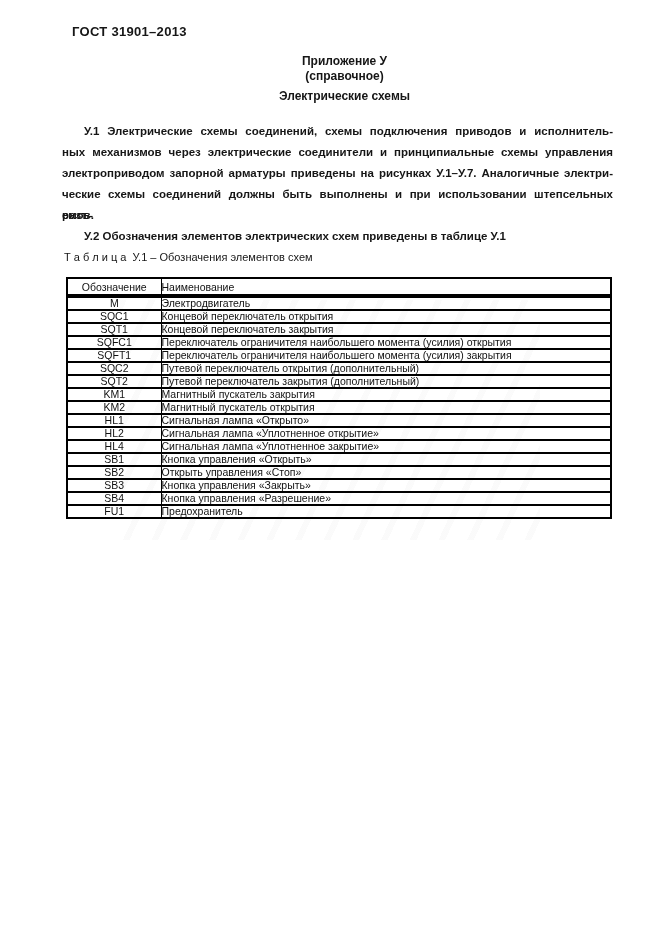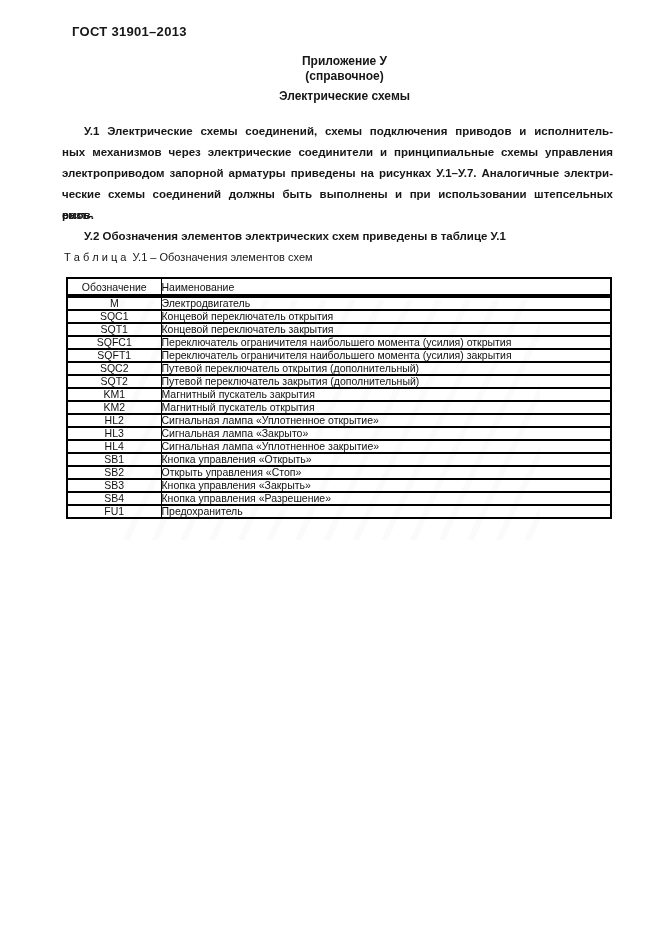--- a/index.html
+++ b/index.html
@@ -197,28 +197,28 @@
         </tr>
         <tr>
           <td class="col-designation">KM1</td>
           <td class="col-name">Магнитный пускатель закрытия</td>
         </tr>
         <tr>
           <td class="col-designation">KM2</td>
           <td class="col-name">Магнитный пускатель открытия</td>
         </tr>
         <tr>
+          <td class="col-designation">HL1</td>
+          <td class="col-name">Сигнальная лампа «Открыто»</td>
+        </tr>
+        <tr>
           <td class="col-designation">HL2</td>
           <td class="col-name">Сигнальная лампа «Уплотненное открытие»</td>
         </tr>
         <tr>
-          <td class="col-designation">HL3</td>
-          <td class="col-name">Сигнальная лампа «Закрыто»</td>
-        </tr>
-        <tr>
           <td class="col-designation">HL4</td>
           <td class="col-name">Сигнальная лампа «Уплотненное закрытие»</td>
         </tr>
         <tr>
           <td class="col-designation">SB1</td>
           <td class="col-name">Кнопка управления «Открыть»</td>
         </tr>
         <tr>
           <td class="col-designation">SB2</td>
           <td class="col-name">Открыть управления «Стоп»</td>

